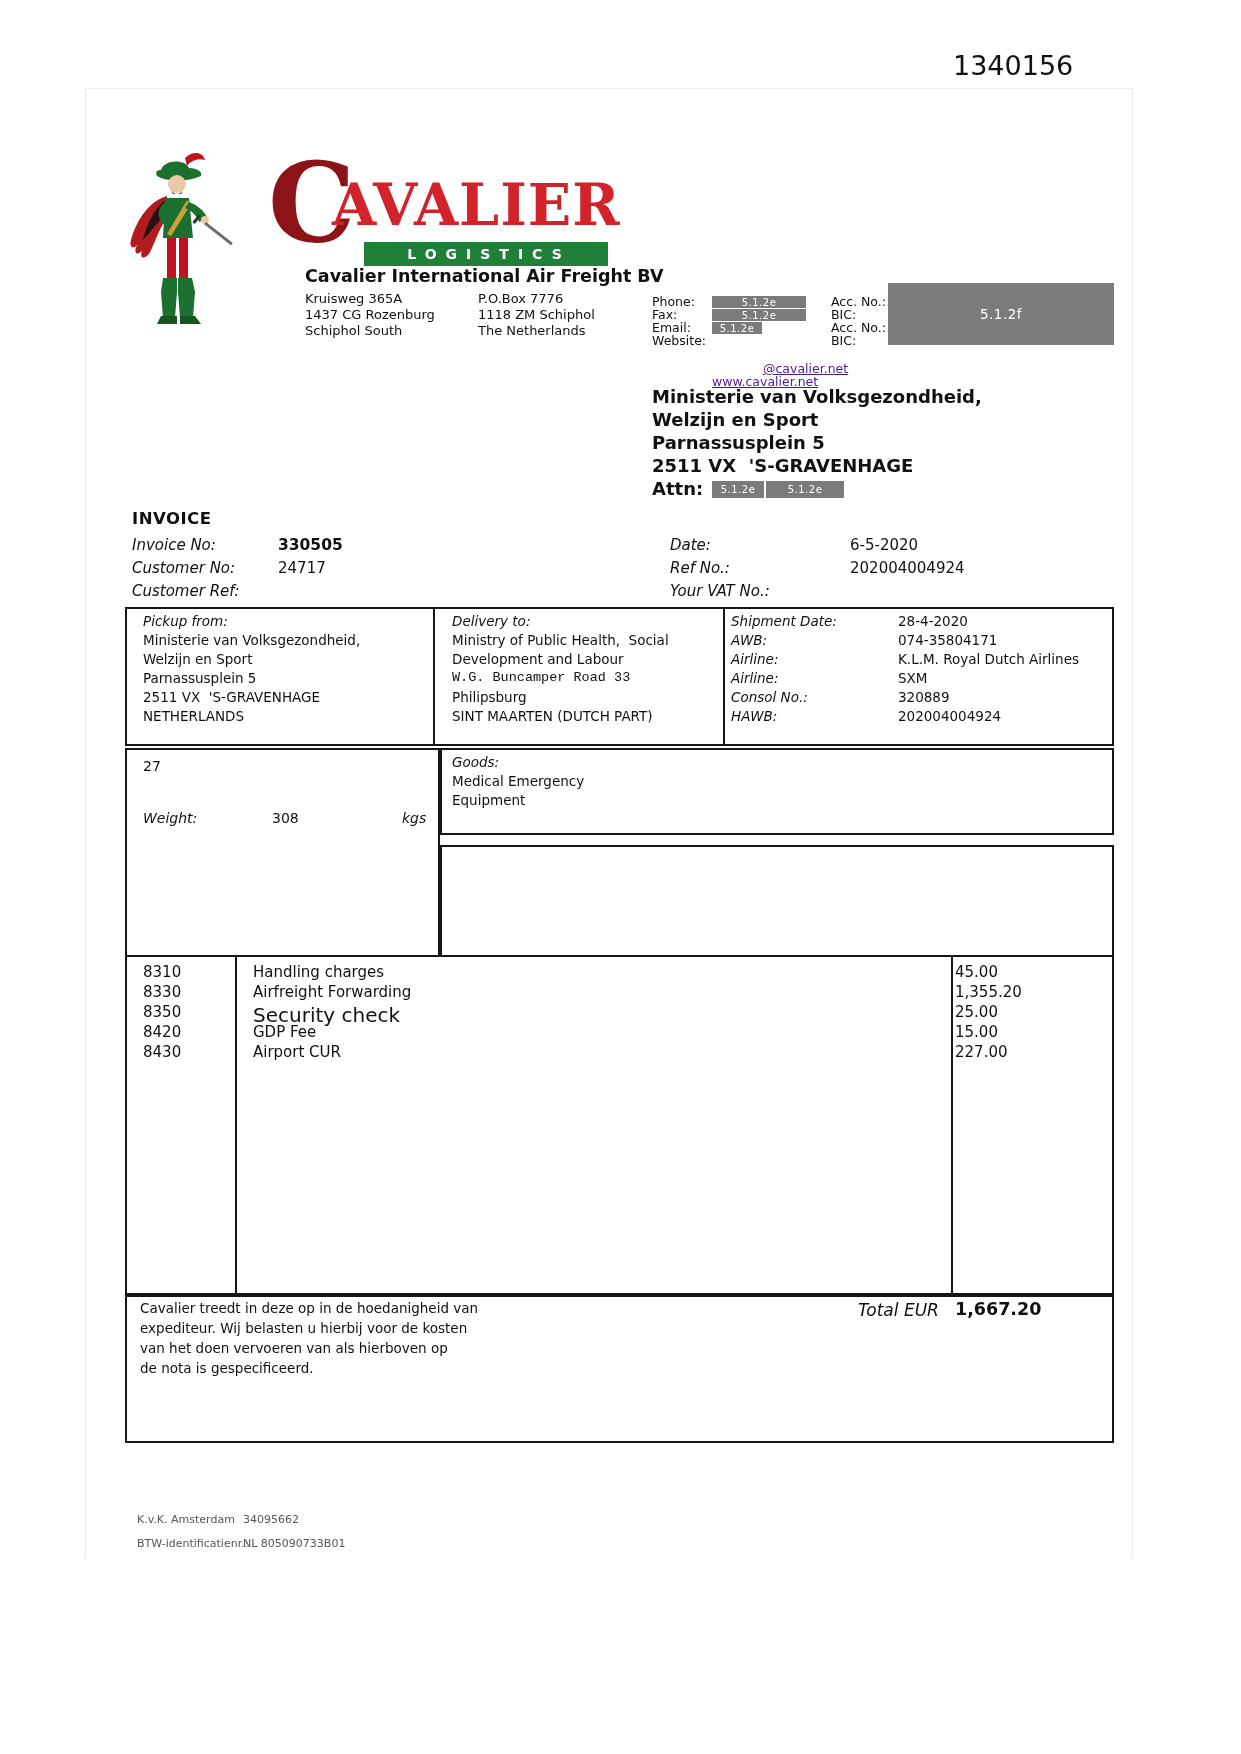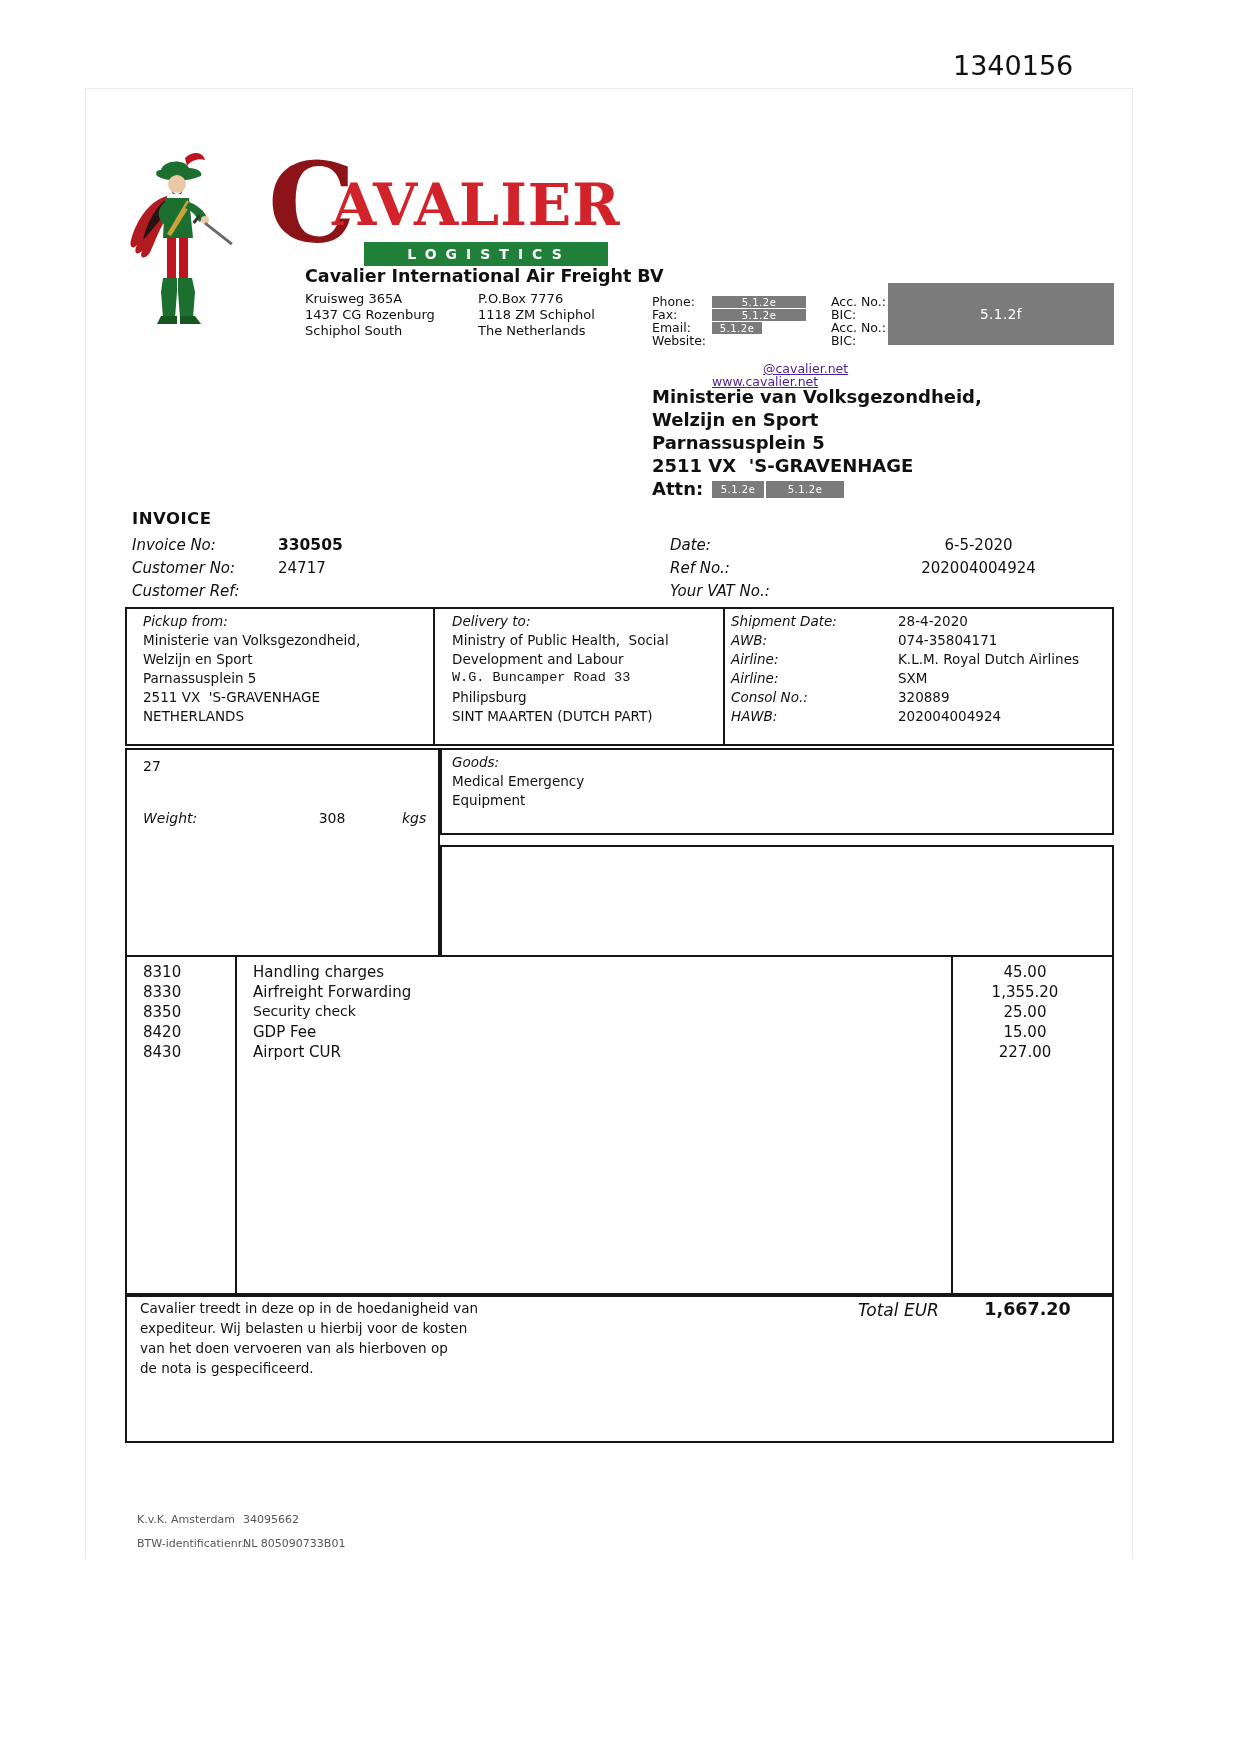--- a/index.html
+++ b/index.html
@@ -13,21 +13,21 @@
   .b  { font-weight:bold; }
   .box { position:absolute; border:2px solid #161616; box-sizing:border-box; background:transparent; }
   .vline { position:absolute; width:2px; background:#161616; }
   .redact {
     position:absolute; background:#7b7b7b; color:#ffffff;
     display:flex; align-items:center; justify-content:center;
     font-size:10px; letter-spacing:0.5px;
   }
   .link { color:#4c1d95; text-decoration:underline;margin-top:41px; }
   .pageedge { position:absolute; border:1px solid #ececec; }
-  .r { text-align:center; }
+  .r { text-align:left; }
 </style>
 </head>
 <body>
 
 <div id="page">
 
   <div class="pageedge" style="left:85px; top:88px; width:1046px; height:1616px;"></div>
 
   <div class="abs" style="left:953px; top:50px; font-size:27px;">1340156</div>
 
@@ -172,21 +172,21 @@
     <div class="abs" style="left:253px; top:963px; font-size:15px;">Handling charges</div>
     <div class="abs r" style="left:955px; top:963px; width:140px; font-size:15px;">45.00</div>
   </div>
   <div>
     <div class="abs" style="left:143px; top:983px; font-size:15px;">8330</div>
     <div class="abs" style="left:253px; top:983px; font-size:15px;">Airfreight Forwarding</div>
     <div class="abs r" style="left:955px; top:983px; width:140px; font-size:15px;">1,355.20</div>
   </div>
   <div>
     <div class="abs" style="left:143px; top:1003px; font-size:15px;">8350</div>
-    <div class="abs" style="left:253px; top:1003px; font-size:14px;">Security check</div>
+    <div class="abs" style="left:253px; top:1003px; font-size:20px;">Security check</div>
     <div class="abs r" style="left:955px; top:1003px; width:140px; font-size:15px;">25.00</div>
   </div>
   <div>
     <div class="abs" style="left:143px; top:1023px; font-size:15px;">8420</div>
     <div class="abs" style="left:253px; top:1023px; font-size:15px;">GDP Fee</div>
     <div class="abs r" style="left:955px; top:1023px; width:140px; font-size:15px;">15.00</div>
   </div>
   <div>
     <div class="abs" style="left:143px; top:1043px; font-size:15px;">8430</div>
     <div class="abs" style="left:253px; top:1043px; font-size:15px;">Airport CUR</div>

